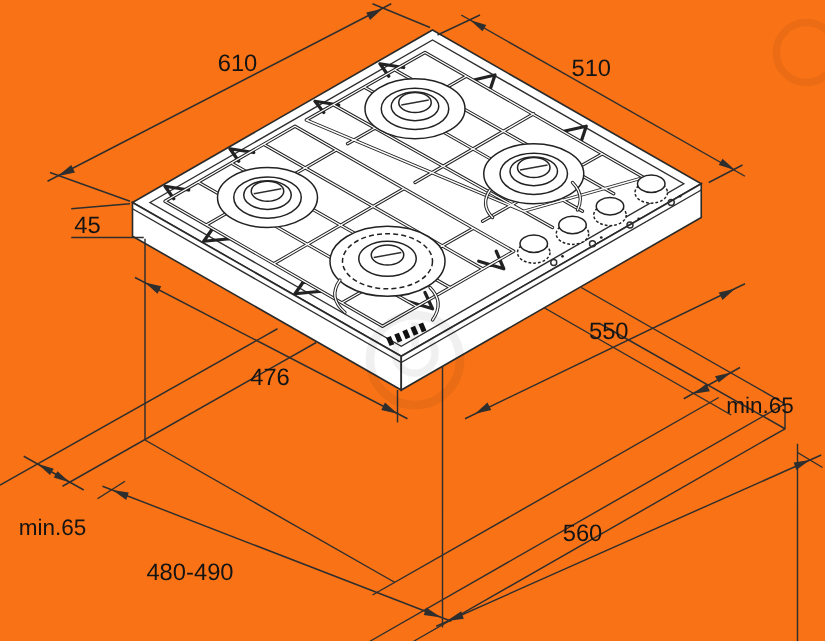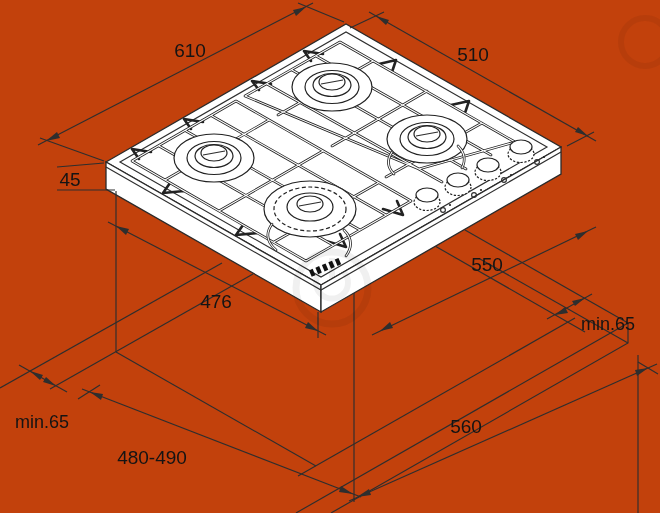--- a/index.html
+++ b/index.html
@@ -1,16 +1,16 @@
 <!DOCTYPE html>
 <html><head>
 <meta charset="utf-8">
 <style>
   html,body{margin:0;padding:0;background:#fff;}
-  .stage{position:relative;width:660px;height:513px;background:#c2410c;overflow:hidden;
+  .stage{position:relative;width:660px;height:513px;background:#f97316;overflow:hidden;
          font-family:"Liberation Sans",sans-serif;}
   svg{display:block}
   text{font-family:"Liberation Sans",sans-serif;fill:#141414;}
   .dim-txt{font-size:19px;}
   .dim-txt-sm{font-size:18px;}
   .thin{stroke:#2e2e2e;stroke-width:1.15;fill:none;}
   .facefill{fill:#ffffff;stroke:#2a2a2a;stroke-width:1.3;}
   .grate-b{stroke:#222;stroke-width:2.6;fill:none;stroke-linejoin:round;stroke-linecap:round;}
   .grate-w{stroke:#fff;stroke-width:1.1;fill:none;stroke-linejoin:round;stroke-linecap:round;}
   .burn{fill:#fff;stroke:#222;stroke-width:1.2;}

